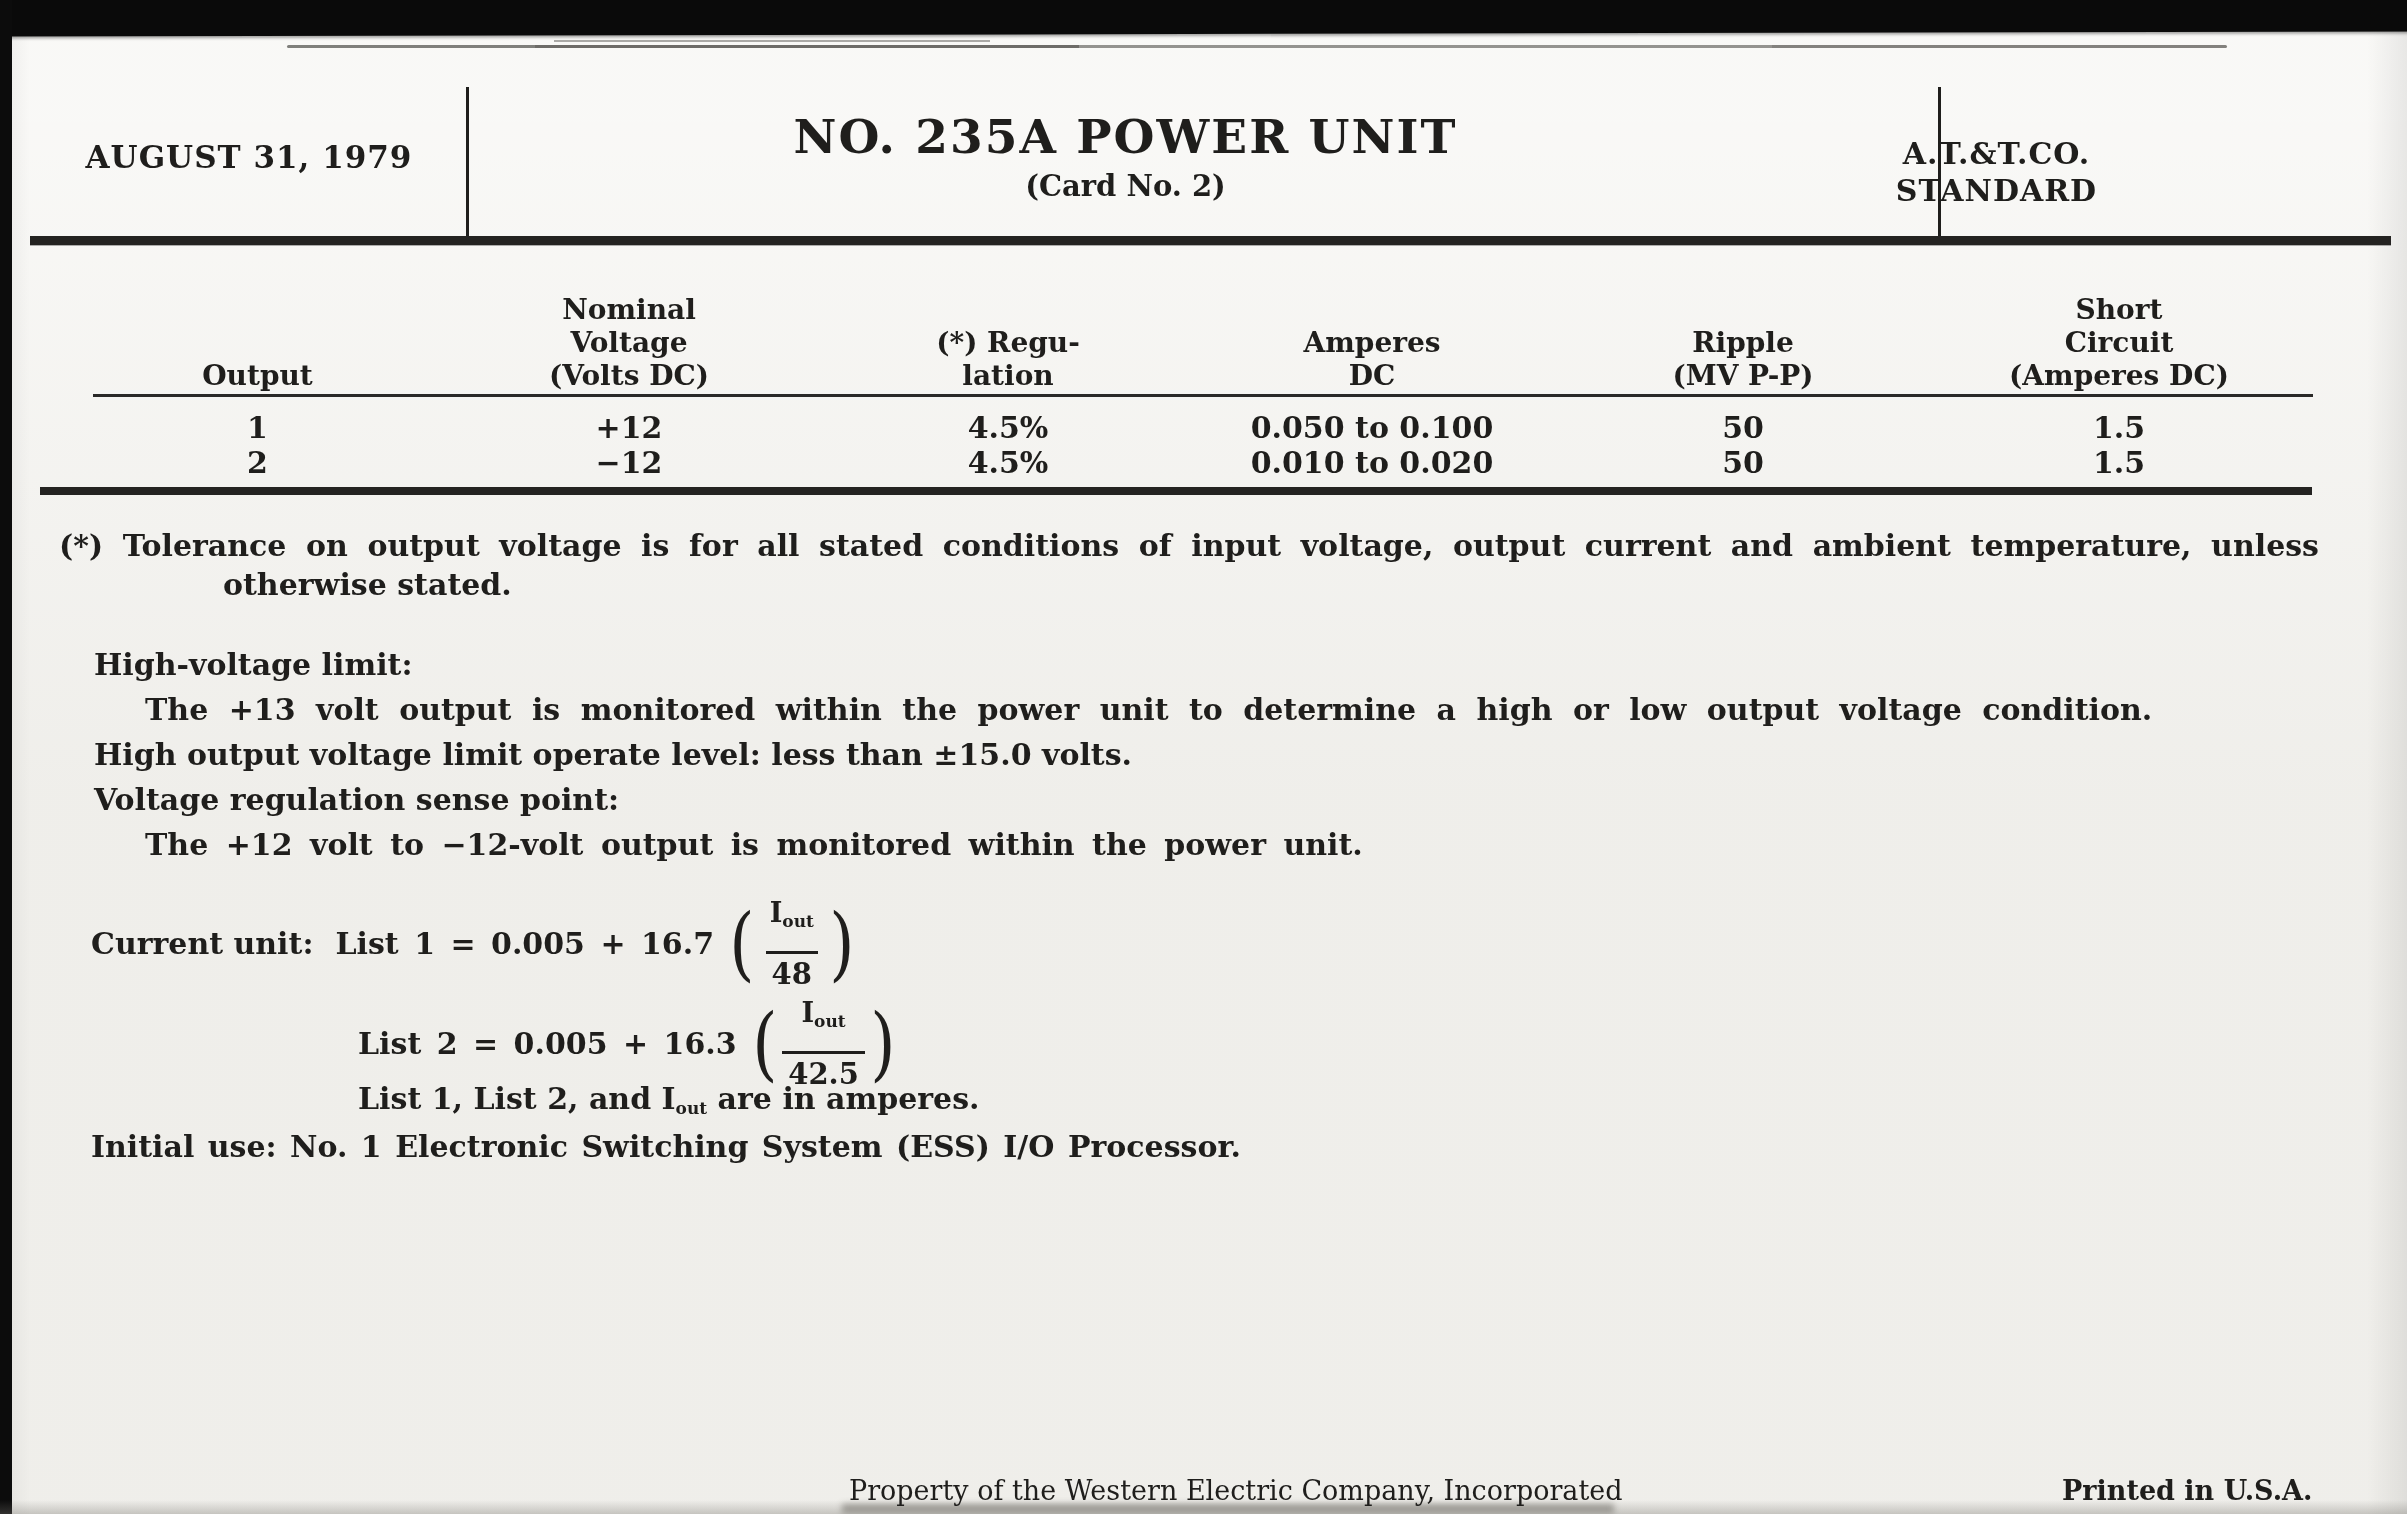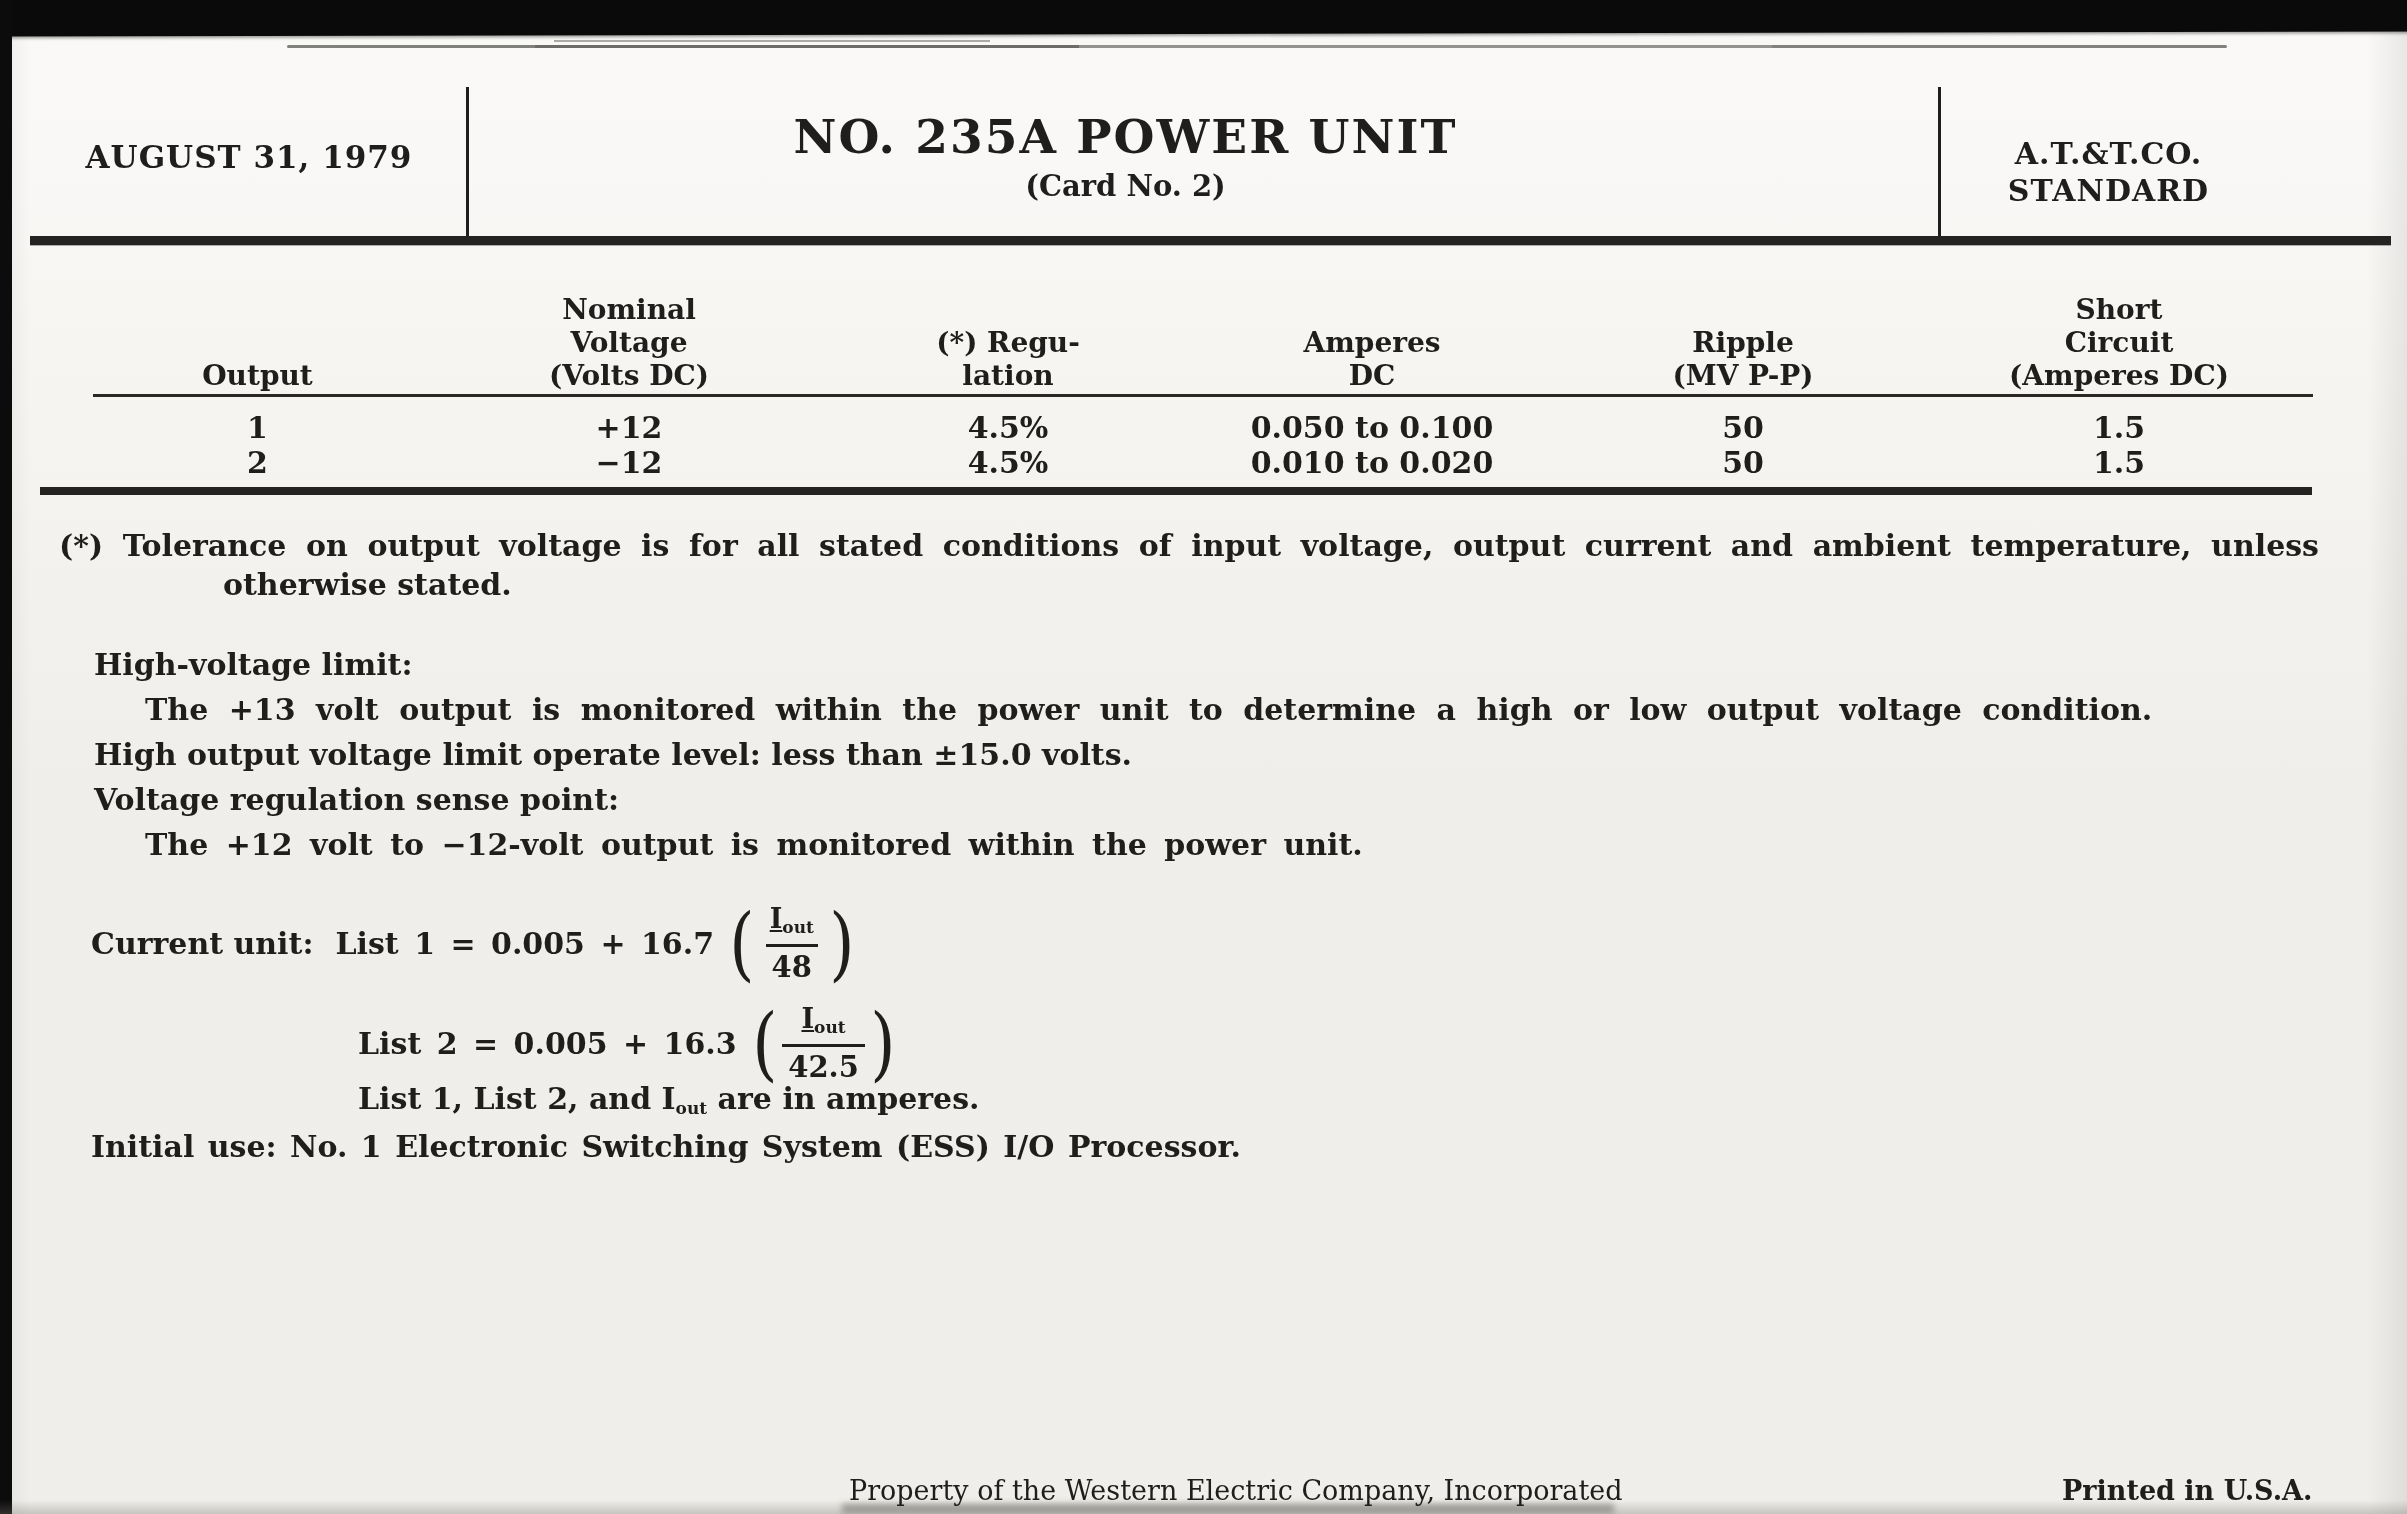--- a/index.html
+++ b/index.html
@@ -50,21 +50,21 @@
   .hdr-date{
     position:absolute;top:139px;left:30px;width:438px;
     text-align:center;font-weight:bold;font-size:31px;letter-spacing:1px;
   }
   .hdr-center{
     position:absolute;top:111px;left:467px;width:1317px;text-align:center;
   }
   .hdr-title{font-weight:bold;font-size:47px;letter-spacing:2px;line-height:1.1;}
   .hdr-subtitle{font-weight:bold;font-size:29px;margin-top:6px;}
   .hdr-standard{
-    position:absolute;top:135px;left:1940px;width:337px;text-align:center;
+    position:absolute;top:135px;left:1828px;width:337px;text-align:center;
     font-weight:bold;font-size:30px;line-height:37px;letter-spacing:1px;
   }
   .vrule{position:absolute;top:87px;width:3px;height:149px;background:var(--ink);}
   .vrule-left{left:466px;}
   .vrule-right{left:1938px;}
   .rule-thick-header{
     position:absolute;top:236px;left:30px;width:2361px;height:9px;background:#242321;
     box-shadow:0 1px 0 rgba(0,0,0,.3);
   }
   
@@ -94,21 +94,21 @@
   .ws7{word-spacing:7px;}
   
   .formula-row{position:absolute;height:101px;display:flex;align-items:center;font-weight:bold;font-size:30px;}
   .f1{top:893px;left:91px;}
   .f2{top:993px;left:358px;}
   .lhs{word-spacing:5px;}
   .drain-label{margin-right:22px;}
   .paren{font-weight:400;font-size:81px;line-height:1;transform:scaleX(.8);display:inline-block;}
   .frac-group{display:inline-flex;align-items:center;margin-left:12px;}
   .frac{display:inline-flex;flex-direction:column;align-items:center;margin:0 2px;}
-  .frac .num{font-size:27px;line-height:1;padding:0 10px 8px;text-decoration:underline;}
+  .frac .num{font-size:27px;line-height:1;padding:0 10px 21px;}
   .frac .den{border-top:3px solid var(--ink);font-size:29px;line-height:1;padding:6px 6px 0;}
   sub.iout{font-size:17px;vertical-align:-5px;font-weight:bold;}
   .amperes-note{position:absolute;top:1081px;left:358px;font-weight:bold;font-size:30px;}
   .initial-use{position:absolute;top:1129px;left:91px;font-weight:bold;font-size:30px;word-spacing:3px;}
   
   .footer-property{position:absolute;top:1475px;left:849px;font-weight:normal;font-size:27px;}
   .footer-printed{position:absolute;top:1475px;left:2062px;font-weight:bold;font-size:27px;}
 </style>
 </head>
 <body>

